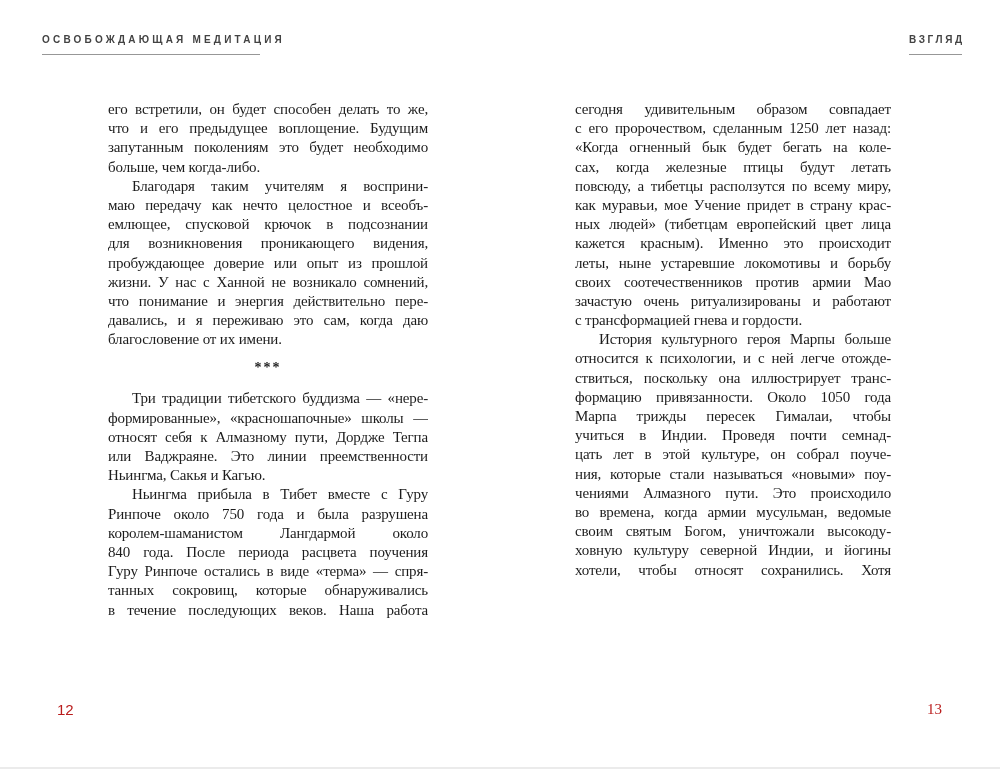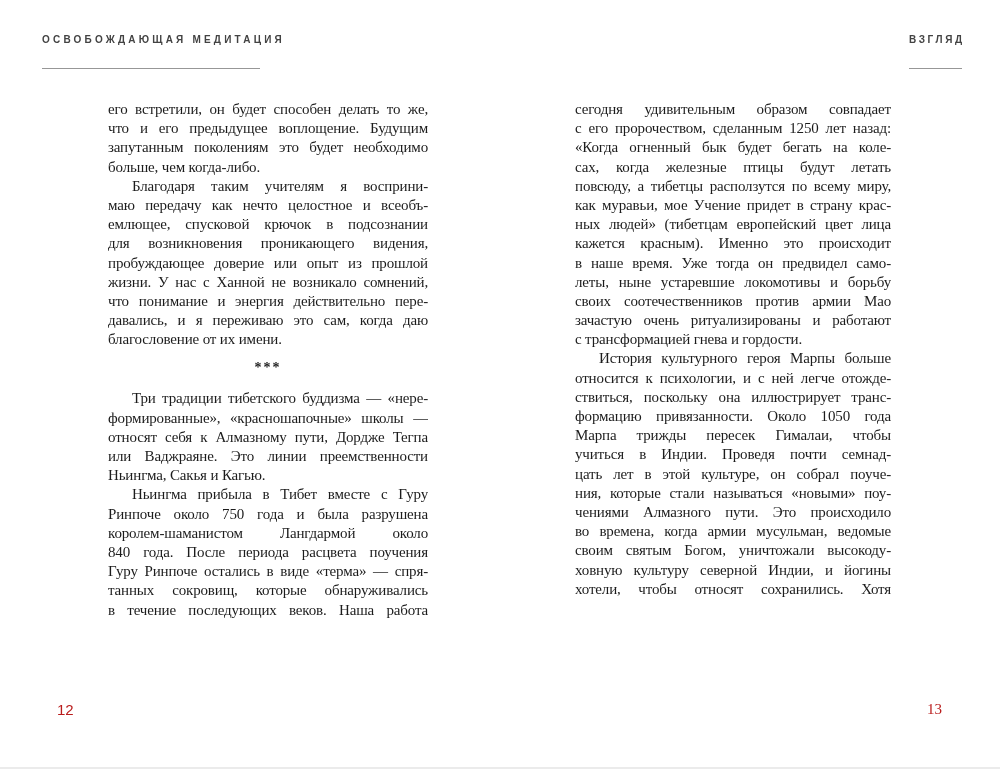--- a/index.html
+++ b/index.html
@@ -10,21 +10,21 @@
   .canvas {
     position: relative;
     width: 1000px;
     height: 769px;
     background: #ffffff;
     overflow: hidden;
   }
   .running-head {
     position: absolute;
     top: 34px;
-    padding-bottom: 23px;
+    padding-bottom: 9px;
     border-bottom: 1px solid #979797;
     text-align: left;
     font-family: "Liberation Sans", "DejaVu Sans", sans-serif;
     font-size: 10px;
     font-weight: 700;
     letter-spacing: 3.2px;
     color: #434343;
     white-space: nowrap;
   }
   .running-head-left { left: 42px; width: 218px; }
@@ -134,21 +134,20 @@
   <main id="right-body" class="page-body page-body-right">
       <div class="para">
         <div class="line">сегодня удивительным образом совпадает</div>
         <div class="line">с его пророчеством, сделанным 1250 лет назад:</div>
         <div class="line">«Когда огненный бык будет бегать на коле-</div>
         <div class="line">сах, когда железные птицы будут летать</div>
         <div class="line">повсюду, а тибетцы расползутся по всему миру,</div>
         <div class="line">как муравьи, мое Учение придет в страну крас-</div>
         <div class="line">ных людей» (тибетцам европейский цвет лица</div>
         <div class="line">кажется красным). Именно это происходит</div>
-        <div class="line">в наше время. Уже тогда он предвидел само-</div>
         <div class="line">леты, ныне устаревшие локомотивы и борьбу</div>
         <div class="line">своих соотечественников против армии Мао</div>
         <div class="line">зачастую очень ритуализированы и работают</div>
         <div class="line">с трансформацией гнева и гордости.</div>
       </div>
       <div class="para indent continues">
         <div class="line">История культурного героя Марпы больше</div>
         <div class="line">относится к психологии, и с ней легче отожде-</div>
         <div class="line">ствиться, поскольку она иллюстрирует транс-</div>
         <div class="line">формацию привязанности. Около 1050 года</div>

